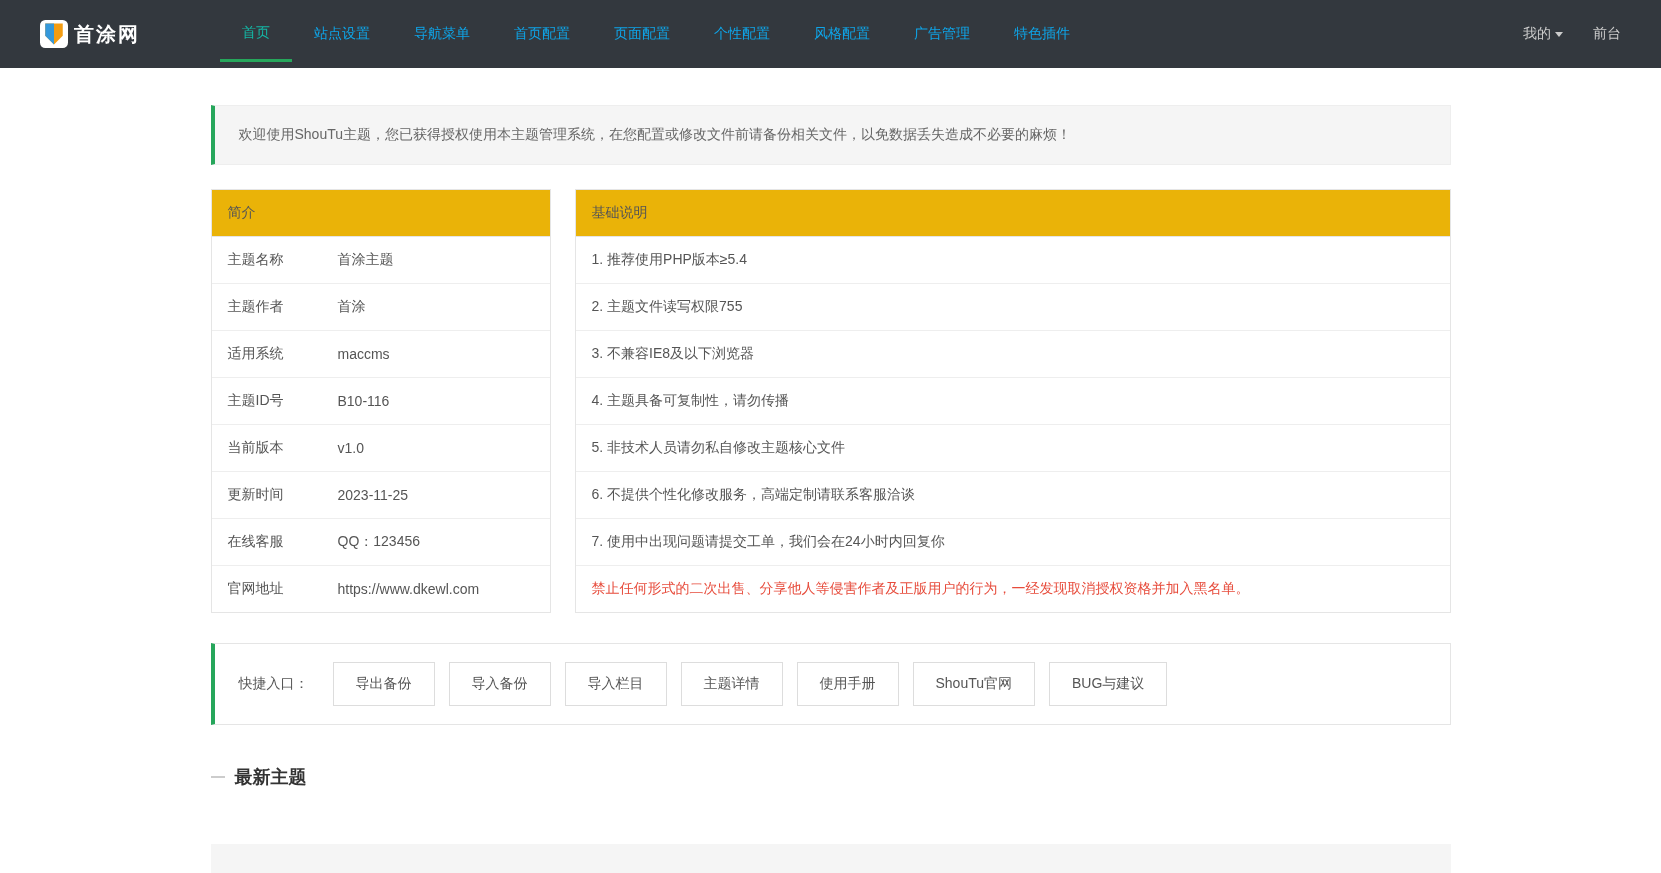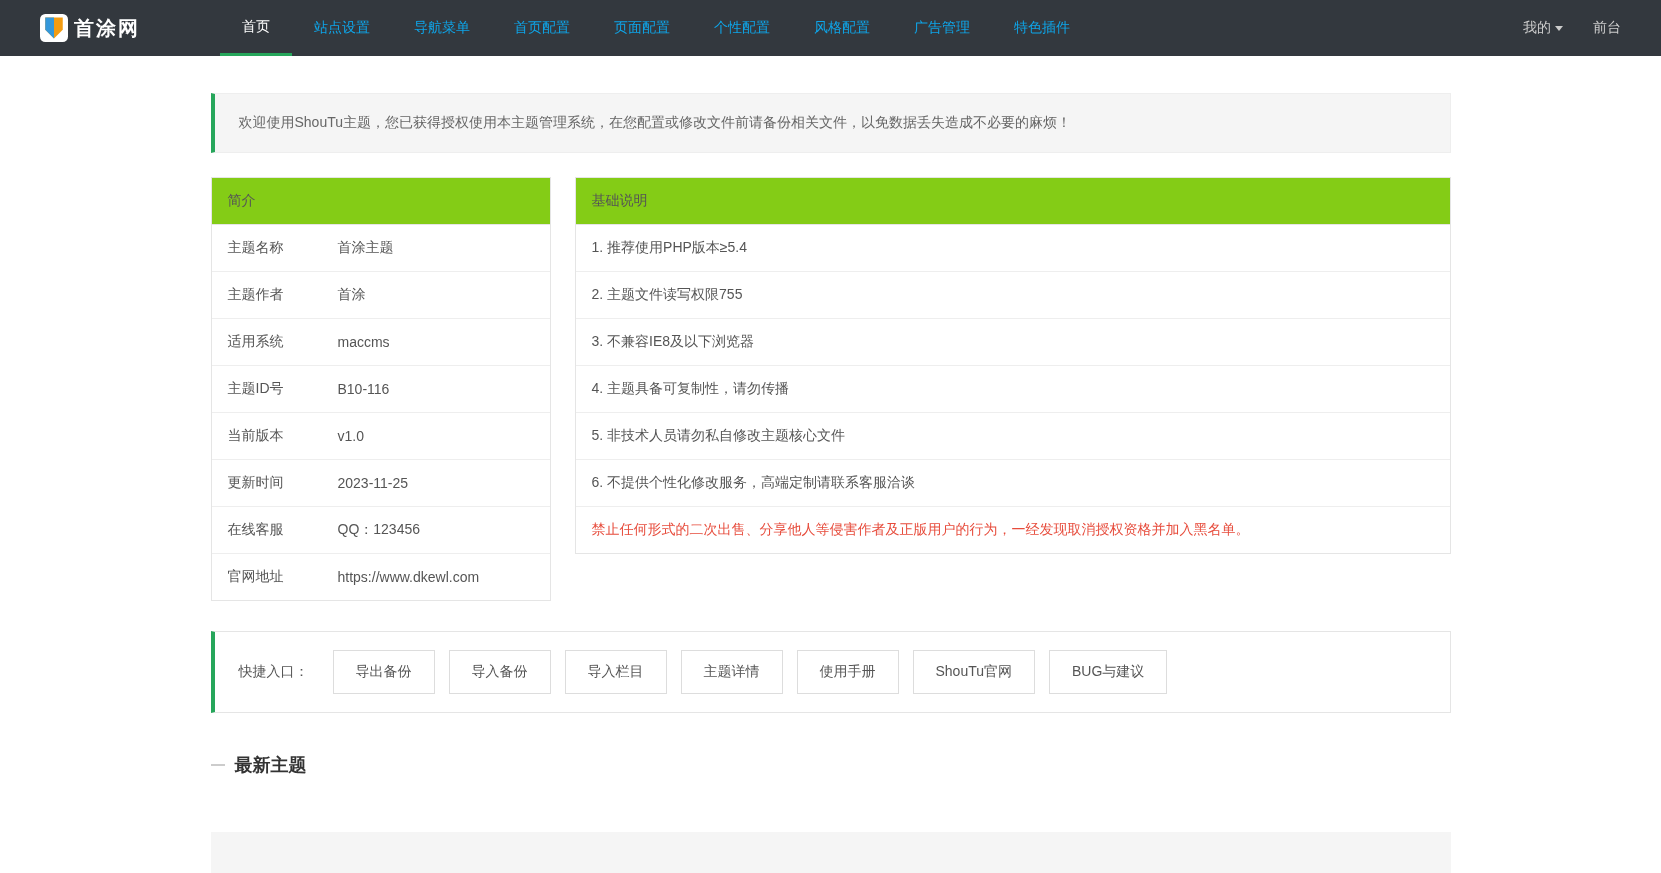--- a/index.html
+++ b/index.html
@@ -1,37 +1,37 @@
 <!DOCTYPE html>
 <html><head>
   <meta charset="utf-8">
   <style>
     * { margin: 0; padding: 0; box-sizing: border-box; }
     body { font-family: -apple-system, "Microsoft YaHei", "PingFang SC", sans-serif; font-size: 14px; color: #333; background: #fff; }
     
-    .top-nav { background: #33383e; height: 56px; display: flex; align-items: center; padding: 0 40px; }
+    .top-nav { background: #33383e; height: 68px; display: flex; align-items: center; padding: 0 40px; }
     .logo { display: flex; align-items: center; gap: 6px; margin-right: 80px; }
     .logo-icon { width: 28px; height: 28px; }
     .logo-text { color: #fff; font-size: 20px; font-weight: bold; letter-spacing: 2px; }
     .nav-items { display: flex; flex: 1; }
     .nav-item { color: #0ea5e9; padding: 0 22px; height: 56px; display: flex; align-items: center; cursor: pointer; font-size: 14px; }
-    .nav-item.active { color: #ffffff; border-bottom: 3px solid #26a65b; }
+    .nav-item.active { color: #14b8a6; border-bottom: 3px solid #26a65b; }
     .nav-right { display: flex; align-items: center; gap: 30px; }
     .nav-right-item { color: #ccc; cursor: pointer; display: flex; align-items: center; gap: 4px; }
     
     .container { max-width: 1240px; margin: 12px auto; padding-top: 25px; }
     
     .welcome-banner { background: #f5f5f5; border-left: 4px solid #26a65b; padding: 20px 24px; color: #666; border: 1px solid #eee; border-left: 4px solid #26a65b; }
     
     .two-col { display: flex; gap: 24px; margin-top: 24px; }
     .left-col { width: 340px; }
     .right-col { flex: 1; }
     
     .panel { border: 1px solid #e5e5e5; }
-    .panel-header { background: #84cc16; padding: 14px 16px; color: #555; border-bottom: 1px solid #e5e5e5; }
+    .panel-header { background: #eab308; padding: 14px 16px; color: #555; border-bottom: 1px solid #e5e5e5; }
     .info-table { width: 100%; border-collapse: collapse; }
     .info-table td { padding: 14px 16px; border-bottom: 1px solid #eee; color: #555; }
     .info-table tr:last-child td { border-bottom: none; }
     .info-table td:first-child { width: 110px; color: #555; }
     
     .rule-list { list-style: none; }
     .rule-list li { padding: 14px 16px; border-bottom: 1px solid #eee; color: #555; }
     .rule-list li:last-child { border-bottom: none; }
     .rule-warning { color: #e74c3c !important; }
     
@@ -150,20 +150,21 @@
     <div class="right-col">
       <div class="panel">
         <div class="panel-header">基础说明</div>
         <ul class="rule-list">
           <li>1. 推荐使用PHP版本≥5.4</li>
           <li>2. 主题文件读写权限755</li>
           <li>3. 不兼容IE8及以下浏览器</li>
           <li>4. 主题具备可复制性，请勿传播</li>
           <li>5. 非技术人员请勿私自修改主题核心文件</li>
           <li>6. 不提供个性化修改服务，高端定制请联系客服洽谈</li>
+          <li>7. 使用中出现问题请提交工单，我们会在24小时内回复你</li>
           <li class="rule-warning">禁止任何形式的二次出售、分享他人等侵害作者及正版用户的行为，一经发现取消授权资格并加入黑名单。</li>
         </ul>
       </div>
     </div>
   </div>
 
   <div class="quick-entry">
     <span class="quick-label">快捷入口：</span>
     <button class="quick-btn">导出备份</button>
     <button class="quick-btn">导入备份</button>

